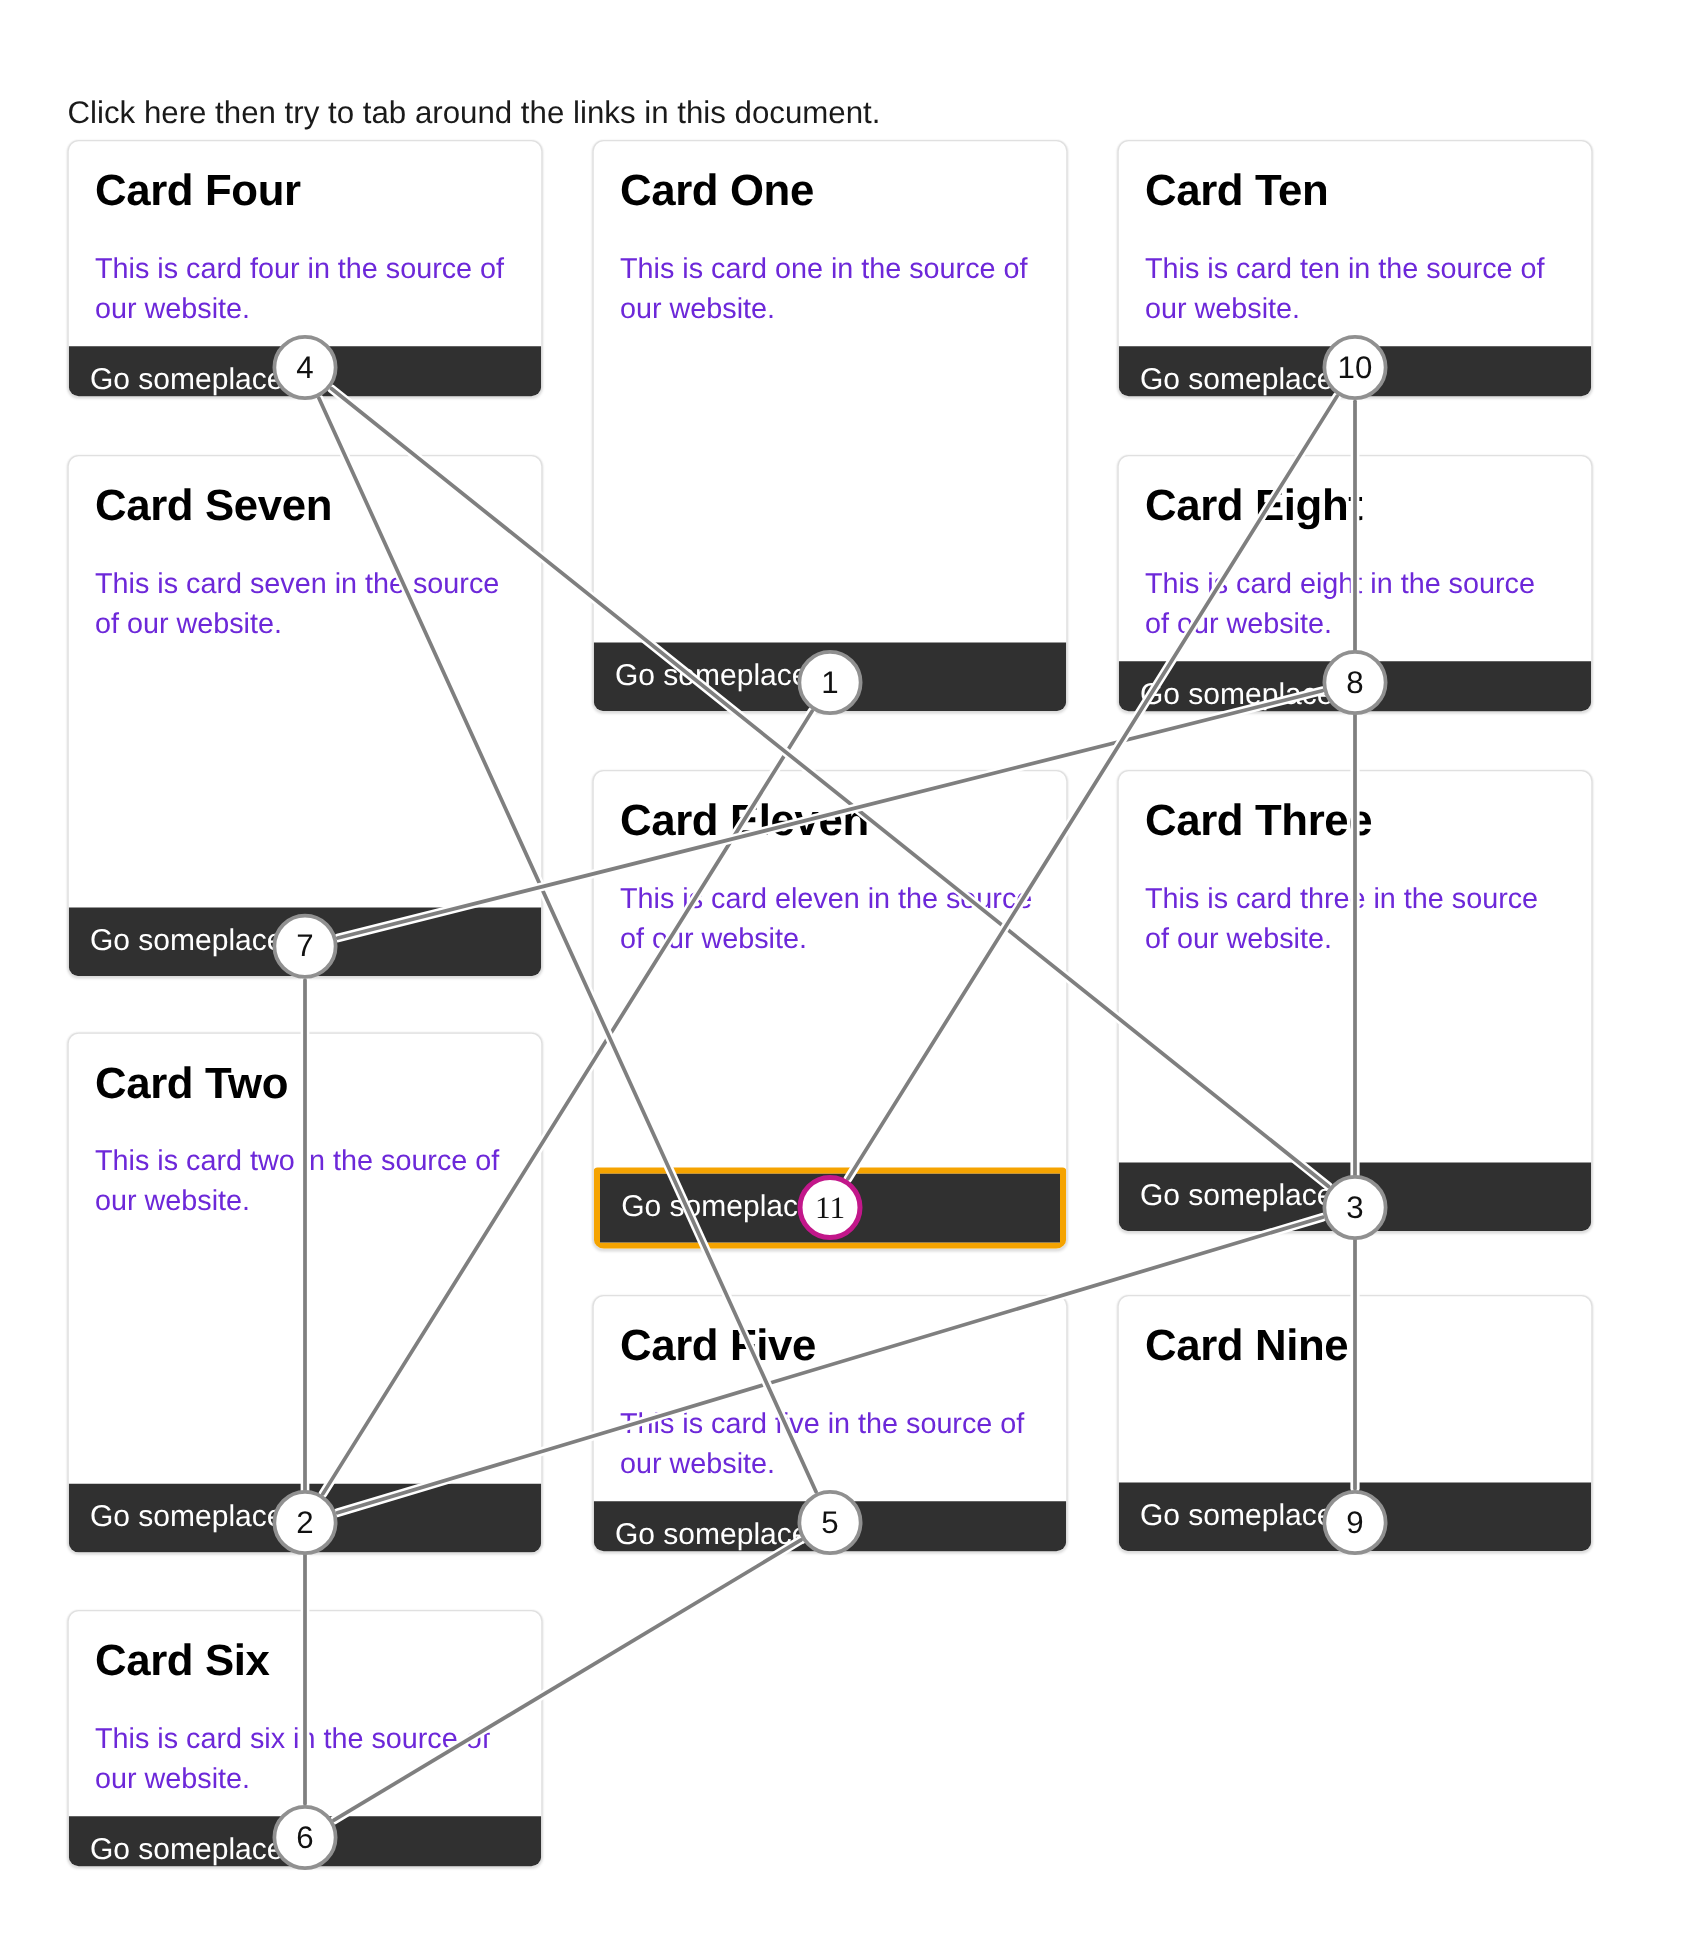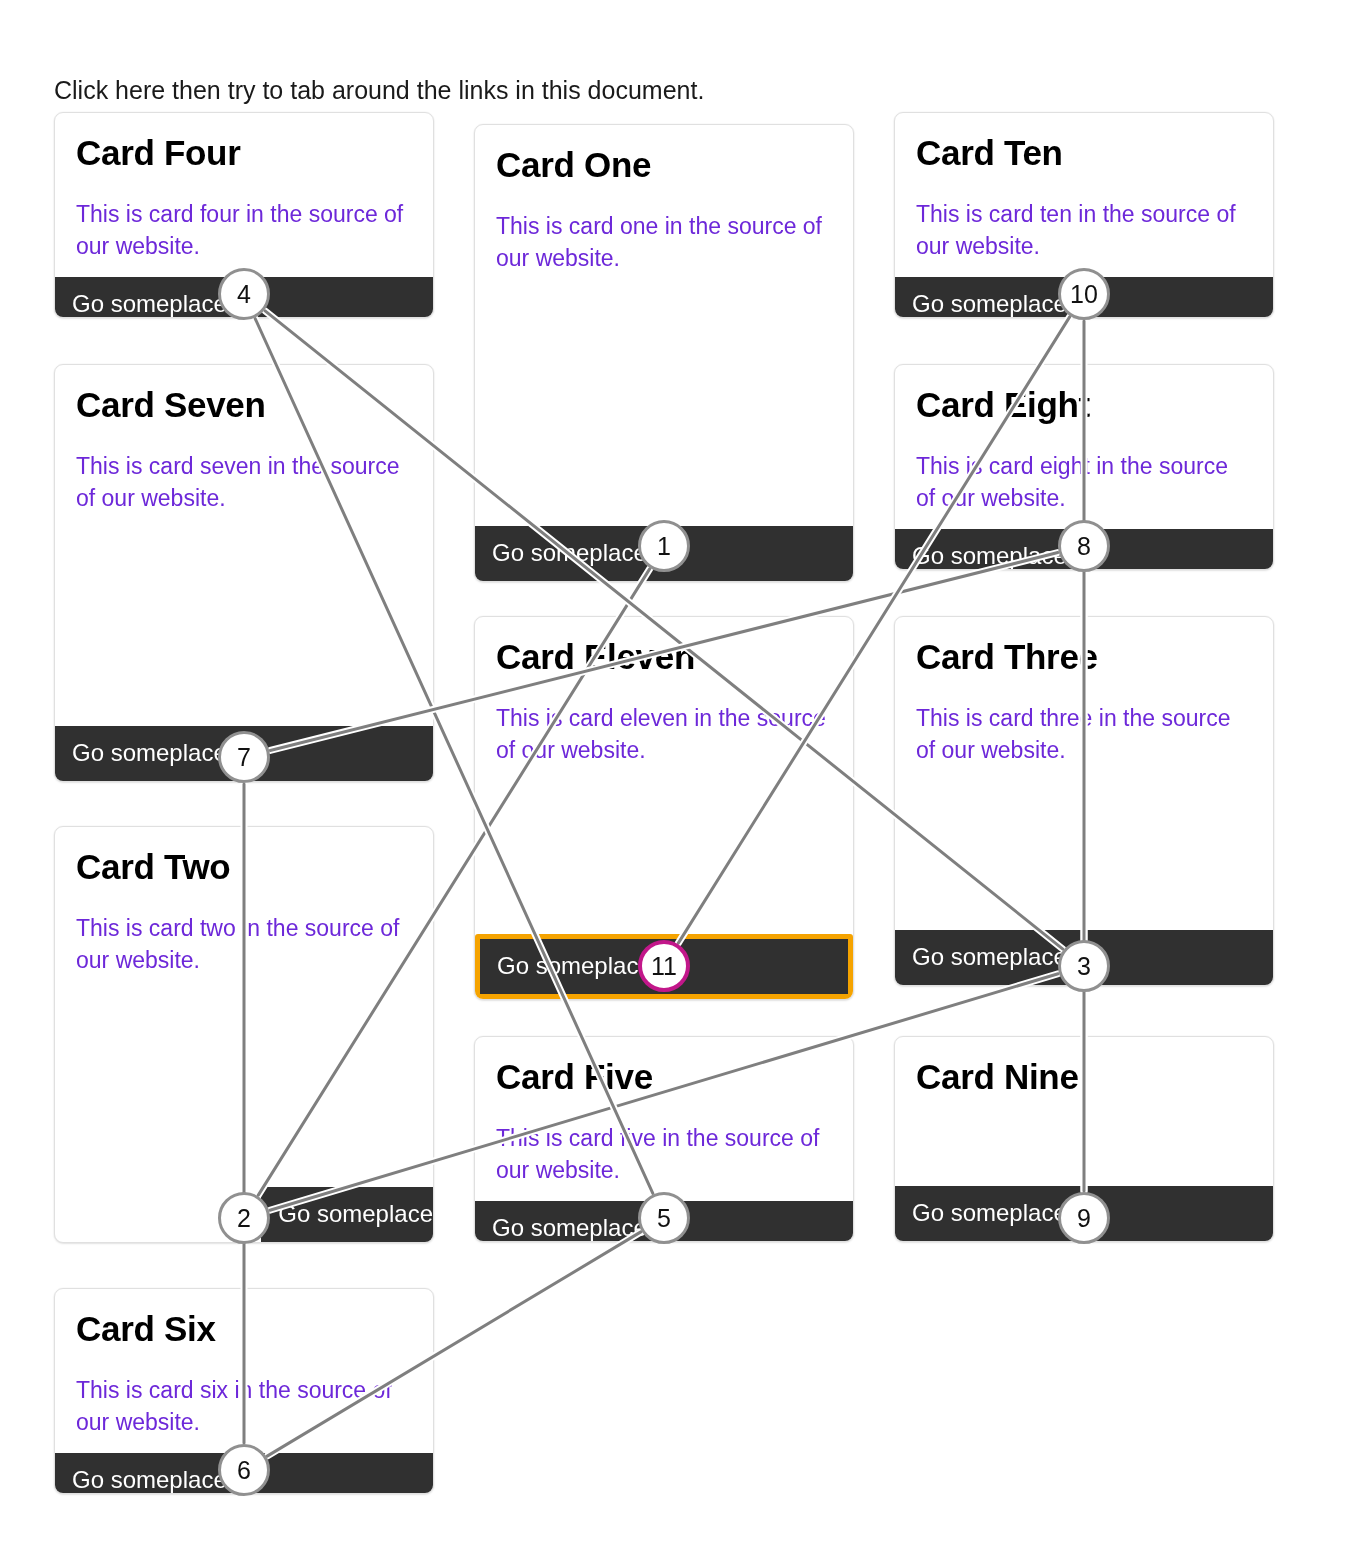--- a/index.html
+++ b/index.html
@@ -128,39 +128,39 @@
     </div>
     <div class="card" style="left: 0px; top: 252px; width: 380px; height: 418px;">
       <div class="card-body">
         <h2 class="card-title">Card Seven</h2>
         <p class="card-text">This is card seven in the source of our website.</p>
       </div>
       <div class="card-footer">
         <a class="card-link" href="#">Go someplace</a>
       </div>
     </div>
-    <div class="card" style="left: 0px; top: 714px; width: 380px; height: 417px; align-items: flex-end;">
+    <div class="card" style="left: 0px; top: 714px; width: 380px; height: 417px;">
       <div class="card-body">
         <h2 class="card-title">Card Two</h2>
         <p class="card-text">This is card two in the source of our website.</p>
       </div>
       <div class="card-footer">
         <a class="card-link" href="#">Go someplace</a>
       </div>
     </div>
     <div class="card" style="left: 0px; top: 1176px; width: 380px; height: 206px;">
       <div class="card-body">
         <h2 class="card-title">Card Six</h2>
         <p class="card-text">This is card six in the source of our website.</p>
       </div>
       <div class="card-footer">
         <a class="card-link" href="#">Go someplace</a>
       </div>
     </div>
-    <div class="card" style="left: 420px; top: 12px; width: 380px; height: 458px;">
+    <div class="card" style="left: 420px; top: 0px; width: 380px; height: 458px;">
       <div class="card-body">
         <h2 class="card-title">Card One</h2>
         <p class="card-text">This is card one in the source of our website.</p>
       </div>
       <div class="card-footer">
         <a class="card-link" href="#">Go someplace</a>
       </div>
     </div>
     <div class="card" style="left: 420px; top: 504px; width: 380px; height: 384px;">
       <div class="card-body">
@@ -244,14 +244,14 @@
     <div class="marker" style="left: 664px; top: 546px;">1</div>
     <div class="marker" style="left: 244px; top: 1218px;">2</div>
     <div class="marker" style="left: 1084px; top: 966px;">3</div>
     <div class="marker" style="left: 244px; top: 294px;">4</div>
     <div class="marker" style="left: 664px; top: 1218px;">5</div>
     <div class="marker" style="left: 244px; top: 1470px;">6</div>
     <div class="marker" style="left: 244px; top: 757px;">7</div>
     <div class="marker" style="left: 1084px; top: 546px;">8</div>
     <div class="marker" style="left: 1084px; top: 1218px;">9</div>
     <div class="marker" style="left: 1084px; top: 294px;">10</div>
-    <div class="marker current" style="left: 664px; top: 966px;">11</div>
+    <div class="marker current" style="left: 664px; top: 966px; font-family: Liberation Serif, serif;">11</div>
   </div>
 
 </body></html>

